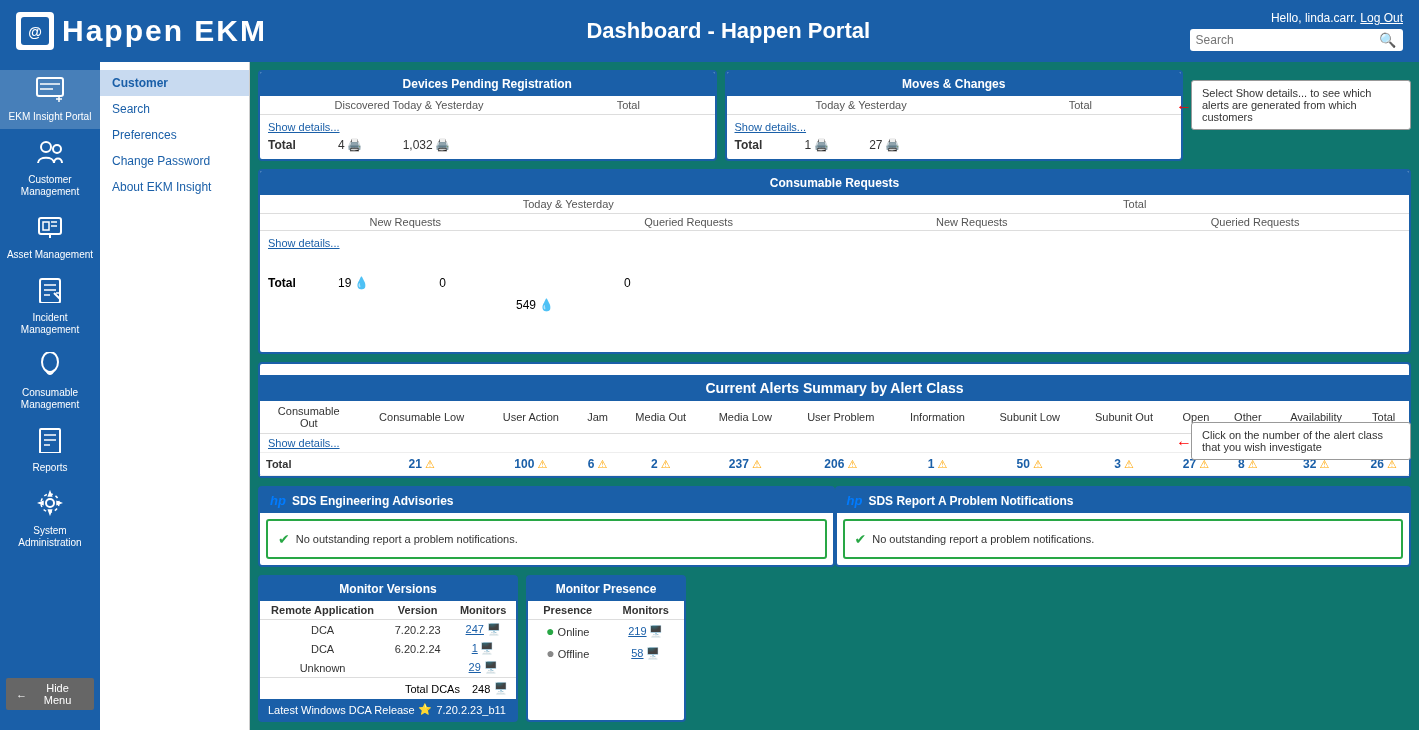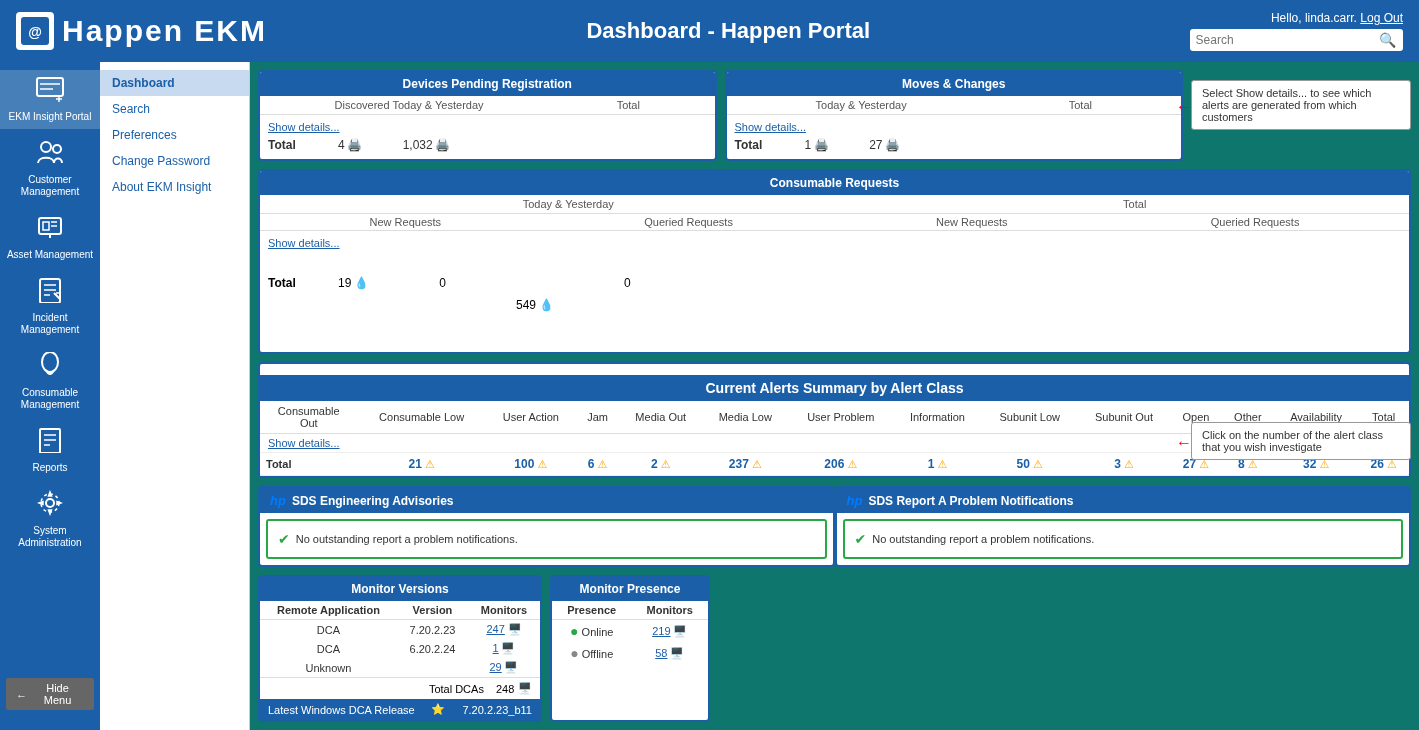--- a/index.html
+++ b/index.html
@@ -275,21 +275,21 @@
       padding: 4px 8px;
       font-size: 11px;
       text-align: right;
       display: flex; align-items: center; justify-content: flex-end; gap: 4px;
     }
     .latest-release {
       background: #1a5fa8;
       color: white;
       padding: 4px 8px;
       font-size: 11px;
-      display: flex; align-items: center; gap: 17px;
+      display: flex; align-items: center; gap: 4px;
     }
     .star-icon { color: gold; }
     .presence-dot-online { color: #28a745; font-size: 14px; }
     .presence-dot-offline { color: #888; font-size: 14px; }
 
     
     .callout-box {
       background: white;
       border: 1px solid #999;
       border-radius: 3px;
@@ -428,21 +428,21 @@
       <span class="sidebar-label">System Administration</span>
     </div>
     <div class="sidebar-bottom" style="margin-top:auto;width:100%;padding:6px;">
       <button class="hide-menu-btn">
         ← <span>Hide Menu</span>
       </button>
     </div>
   </div>
 
   <div class="secondary-nav">
-    <a class="secondary-nav-item active">Dashboard</a>
+    <a class="secondary-nav-item active">Customer</a>
     <a class="secondary-nav-item">Search</a>
     <a class="secondary-nav-item">Preferences</a>
     <a class="secondary-nav-item">Change Password</a>
     <a class="secondary-nav-item">About EKM Insight</a>
   </div>
 
   <div class="content">
 
     <div style="position:relative;">
       <div class="top-row-cards">

